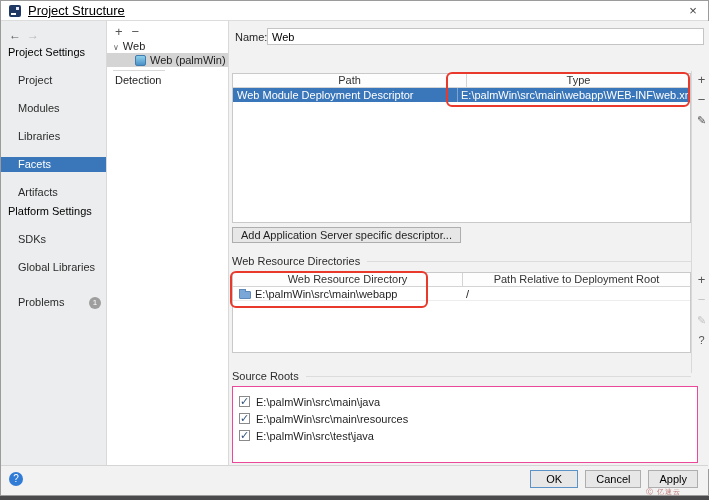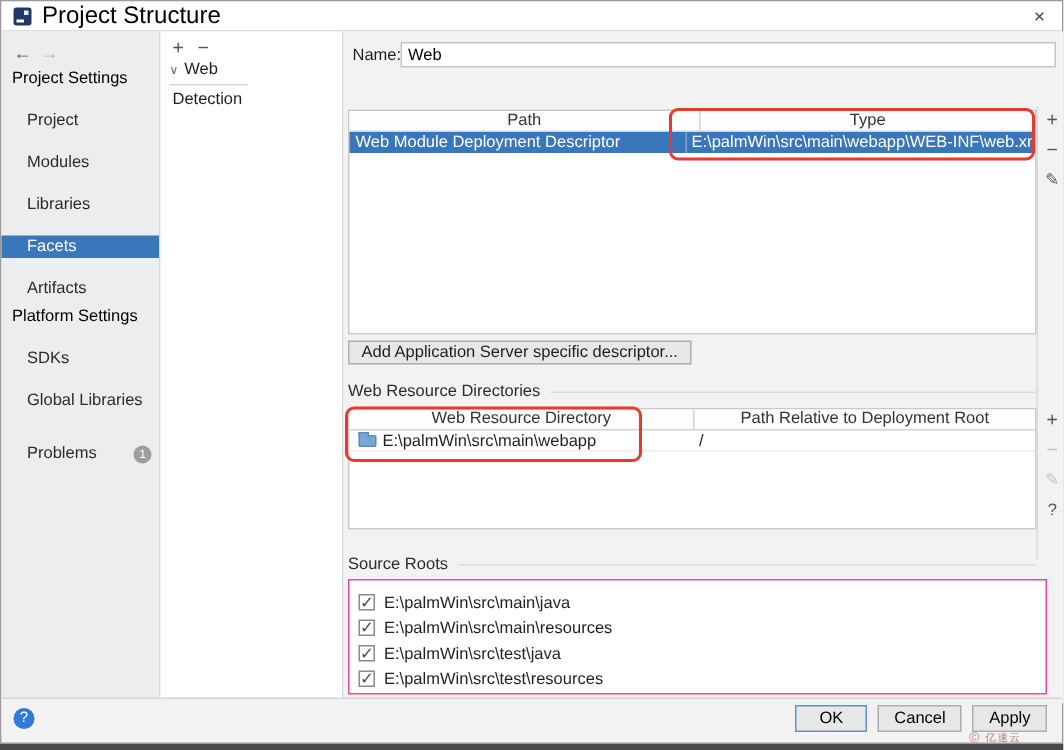--- a/index.html
+++ b/index.html
@@ -11,21 +11,21 @@
   .taskbar { position:absolute; left:0; right:0; bottom:0; height:4px; background:#4a4a4d; }
 
   
   .dialog { position:absolute; left:0; top:0; width:709px; height:496px; background:#f2f2f2; border:1px solid #9b9b9b; }
 
   
   .titlebar { position:absolute; left:0; top:0; right:0; height:20px; background:#ffffff; border-bottom:1px solid #dcdcdc; display:flex; align-items:center; }
   .title-icon { width:12px; height:12px; margin:0 7px 0 8px; background:#1f3864; border-radius:2px; position:relative; }
   .title-icon::after { content:""; position:absolute; left:2px; bottom:2px; width:5px; height:2px; background:#fff; }
   .title-icon::before { content:""; position:absolute; right:2px; top:2px; width:3px; height:3px; background:#e8e8ff; }
-  .title-text { font-size:16px; color:#000; }
+  .title-text { font-size:13px; color:#000;text-decoration:underline; }
   .close-btn { position:absolute; right:6px; top:2px; width:18px; height:16px; text-align:center; line-height:15px; font-size:13px; color:#444; cursor:default; }
 
   
   .leftnav { position:absolute; left:0; top:20px; width:106px; bottom:26px; background:#ecedee; border-right:1px solid #d9d9d9; }
   .nav-arrows { height:24px; padding:7px 0 0 8px; font-size:12px; letter-spacing:6px; }
   .arrow-back { color:#5a5a5a; } .arrow-fwd { color:#b8b8b8; }
   .nav-row { height:15px; line-height:15px; white-space:nowrap; }
   .nav-header { padding-left:7px; color:#000; }
   .nav-item { padding-left:17px; color:#2b2b2b;margin-top:13px; }
   .nav-item.selected { background:#3a76ba; color:#fff; }
@@ -124,20 +124,24 @@
       </div>
     </div>
 
     <div class="treepanel">
       <div class="tree-toolbar">
         <span>+</span><span>−</span>
       </div>
       <div class="tree-row tree-root">
         <span class="tree-chevron">∨</span><span>Web</span>
       </div>
+      <div class="tree-row tree-sel">
+        <span class="facet-icon"></span>
+        <span>Web (palmWin)</span>
+      </div>
       <div class="tree-sepline"></div>
       <div class="tree-row tree-plain">Detection</div>
     </div>
 
     <div class="editor">
       <div class="vline"></div>
 
       <span class="name-row">Name:</span>
       <input class="name-input" type="text" value="Web" style="">
 
@@ -192,24 +196,20 @@
           <span class="cbx"></span>
           <span>E:\palmWin\src\main\java</span>
         </div>
         <div class="src-row">
           <span class="cbx"></span>
           <span>E:\palmWin\src\main\resources</span>
         </div>
         <div class="src-row">
           <span class="cbx"></span>
           <span>E:\palmWin\src\test\java</span>
-        </div>
-        <div class="src-row">
-          <span class="cbx"></span>
-          <span>E:\palmWin\src\test\resources</span>
         </div>
       </div>
 
       <div class="redbox" style="left:217px; top:51px; width:244px; height:35px;"></div>
       <div class="redbox" style="left:1px; top:250px; width:198px; height:37px;"></div>
     </div>
 
     <div class="footer">
       <span class="help-circle">?</span>
       <div class="footer-btns">

